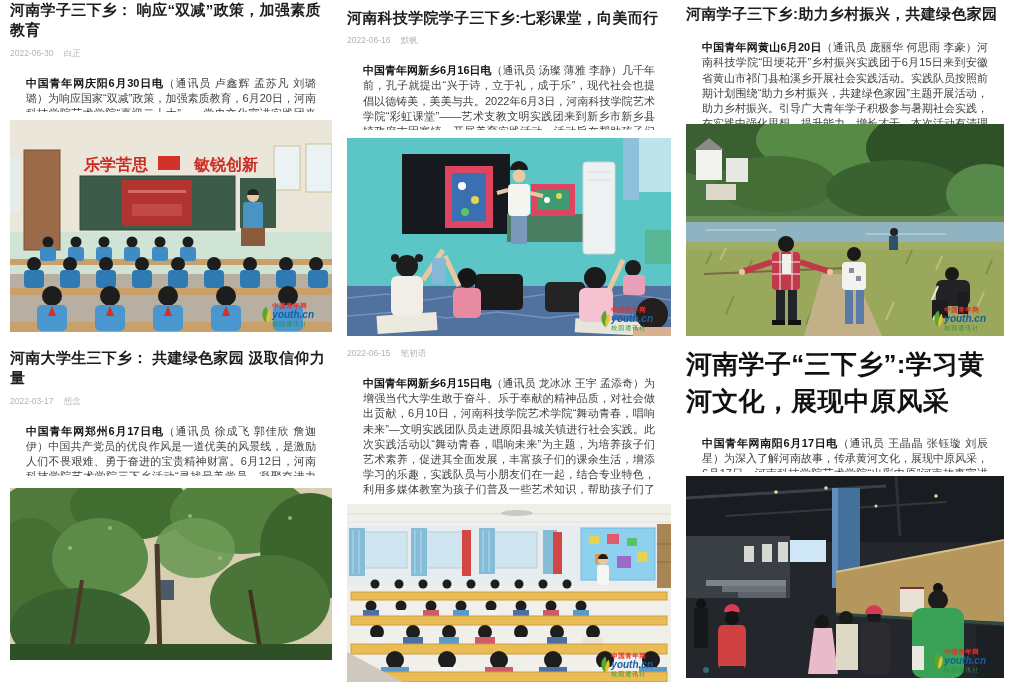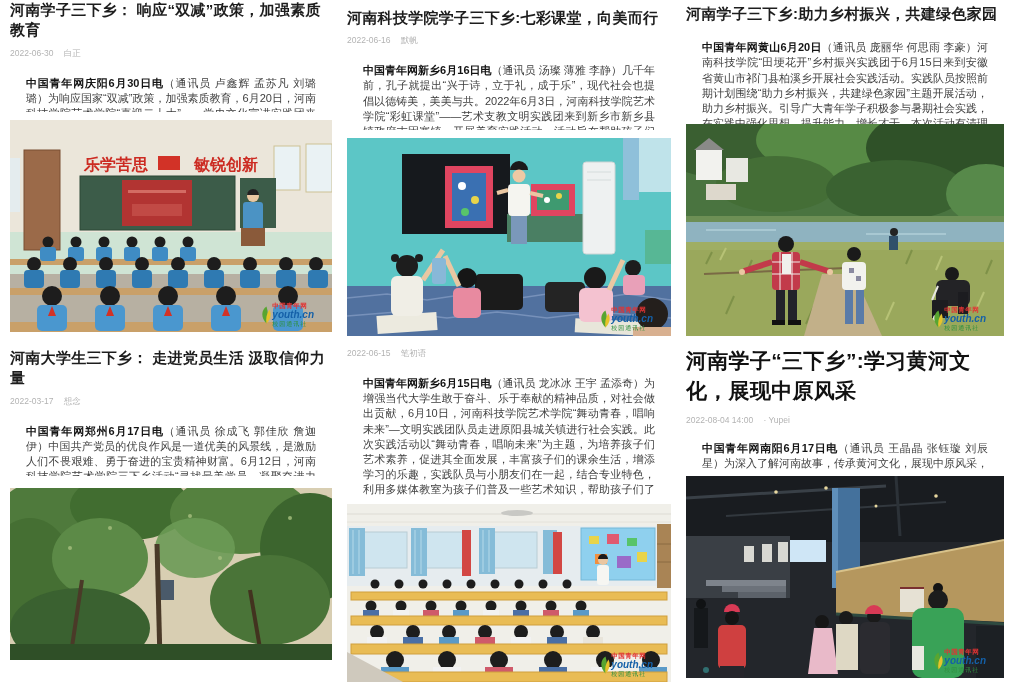--- a/index.html
+++ b/index.html
@@ -15,21 +15,21 @@
 
   .art-text{overflow:hidden;}
   .t-a1{height:112px;}
   .t-a2{height:128px;}
   .t-b1{height:122px;}
   .t-b2{height:148px;}
   .t-c1{height:120px;}
   .t-c2{height:126px;}
 
   .title{font-size:15px;font-weight:bold;color:#1d1d1d;margin:0 0 7px 0;line-height:1.35;letter-spacing:.3px;}
-  .title-big{font-size:21px;line-height:1.42;margin:0 0 9px 0;color:#111;}
+  .title-big{font-size:26px;line-height:1.42;margin:0 0 9px 0;color:#111;}
   .meta{font-size:8.5px;color:#b3b3b3;margin:0 0 8px 0;}
   .meta span{margin-right:8px;}
   .body{font-size:11px;line-height:1.38;color:#3e3e3e;text-align:justify;margin:16px;}
   .lead{font-weight:bold;color:#141414;}
 
   .photo{position:relative;overflow:hidden;margin:0;background:#ddd;}
   .photo svg{display:block;}
   .ph-a1{width:322px;height:212px;margin-top:8px;margin-bottom:16px;}
   .ph-a2{width:322px;height:172px;margin-top:12px;}
   .ph-b1{width:324px;height:198px;margin-top:8px;margin-bottom:12px;}
@@ -152,21 +152,21 @@
             <span class="wm-cn">中国青年网</span>
             <span class="wm-domain">youth.cn</span>
             <span class="wm-sub">校园通讯社</span>
           </div>
         </div>
       </figure>
     </section>
 
     <section>
       <div class="art-text t-a2">
-        <h2 class="title">河南大学生三下乡： 走进党员生活 汲取信仰力量</h2>
+        <h2 class="title">河南大学生三下乡： 共建绿色家园 汲取信仰力量</h2>
         <div class="meta">
           <span>2022-03-17</span>
           <span>想念</span>
         </div>
         <p class="body"><span class="lead">中国青年网郑州6月17日电</span><span>（通讯员 徐成飞 郭佳欣 詹迦伊）中国共产党员的优良作风是一道优美的风景线，是激励人们不畏艰难、勇于奋进的宝贵精神财富。6月12日，河南科技学院艺术学院三下乡活动“寻找最美党员，凝聚奋进力量”——人物寻访专项行动，走进郑州市开展活动。深刻领悟最美党员身上熠熠生辉的党性，青年一代应牢记青年使命，坚定理想信念，向老一辈最美党员学习。</span></p>
       </div>
       <figure class="photo ph-a2">
         <svg width="322" height="172" viewBox="0 0 322 172">
           <rect width="322" height="172" fill="#d8ceb2"></rect>
           <g fill="#6b6658">
@@ -495,24 +495,20 @@
             <span class="wm-domain">youth.cn</span>
             <span class="wm-sub">校园通讯社</span>
           </div>
         </div>
       </figure>
     </section>
 
     <section>
       <div class="art-text t-c2">
         <h2 class="title title-big">河南学子“三下乡”:学习黄河文化，展现中原风采</h2>
-        <div class="meta">
-          <span>2022-08-04 14:00</span>
-          <span>· Yupei</span>
-        </div>
         <p class="body"><span class="lead">中国青年网南阳6月17日电</span><span>（通讯员 王晶晶 张钰璇 刘辰星）为深入了解河南故事，传承黄河文化，展现中原风采，6月17日，河南科技学院艺术学院“出彩中原”河南故事宣讲团的实践队员们来到了南阳市博物馆进行实践学习。</span></p>
       </div>
       <figure class="photo ph-c2">
         <svg width="318" height="202" viewBox="0 0 318 202">
           <rect width="318" height="202" fill="#23262b"></rect>
           <rect width="318" height="66" fill="#191c20"></rect>
           <line x1="0" y1="22" x2="200" y2="10" stroke="#394047" stroke-width="3"></line>
           <line x1="40" y1="40" x2="260" y2="26" stroke="#32383e" stroke-width="2"></line>
           <line x1="210" y1="0" x2="214" y2="60" stroke="#2c3238" stroke-width="3"></line>
           <circle cx="90" cy="16" r="1.8" fill="#e8d8a0"></circle>

